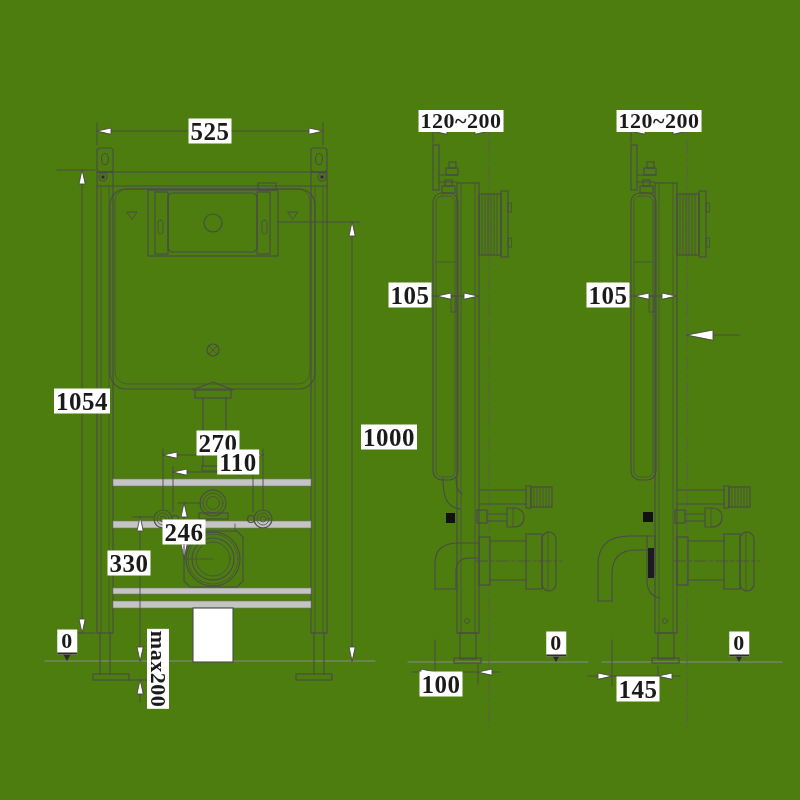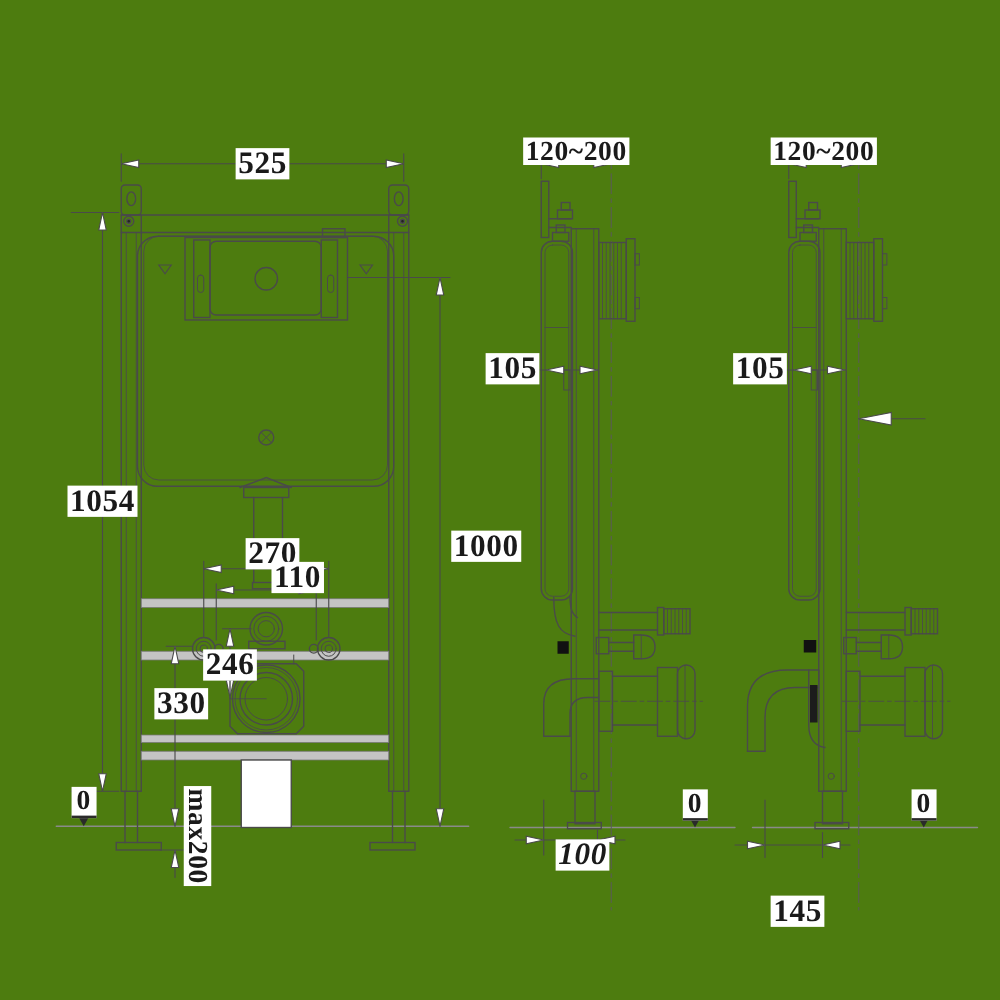--- a/index.html
+++ b/index.html
@@ -355,27 +355,27 @@
     <polygon points="734,653 744,653 739,662" fill="#2a2a2a" stroke="none"></polygon>
   </g>
 </svg>
 
 <div class="dim-label" style="left:210px;top:131px;">525</div>
 <div class="dim-label" style="left:82px;top:401px;">1054</div>
 <div class="dim-label" style="left:352px;top:437px;margin-left:37px;">1000</div>
 <div class="dim-label" style="left:218px;top:443px;">270</div>
 <div class="dim-label" style="left:238px;top:462px;">110</div>
 <div class="dim-label" style="left:184px;top:532px;">246</div>
-<div class="dim-label" style="left:145px;top:563px;font-family:Liberation Serif, serif;">330</div>
+<div class="dim-label" style="left:129px;top:563px;font-family:Liberation Serif, serif;">330</div>
 <div class="dim-label small datum" style="left:67px;top:642px;">0</div>
 <div class="dim-label small rot" style="left:158px;top:669px;">max200</div>
 
 <div class="dim-label small" style="left:461px;top:121px;">120~200</div>
 <div class="dim-label" style="left:410px;top:295px;">105</div>
-<div class="dim-label" style="left:466px;top:684px;font-style:italic;">100</div>
+<div class="dim-label" style="left:441px;top:684px;">100</div>
 <div class="dim-label small datum" style="left:556px;top:644px;">0</div>
 
 <div class="dim-label small" style="left:659px;top:121px;">120~200</div>
 <div class="dim-label" style="left:608px;top:295px;">105</div>
-<div class="dim-label" style="left:638px;top:689px;margin-top:40px;">145</div>
+<div class="dim-label" style="left:638px;top:689px;">145</div>
 <div class="dim-label small datum" style="left:739px;top:644px;">0</div>
 
 </div>
 
 </body></html>

